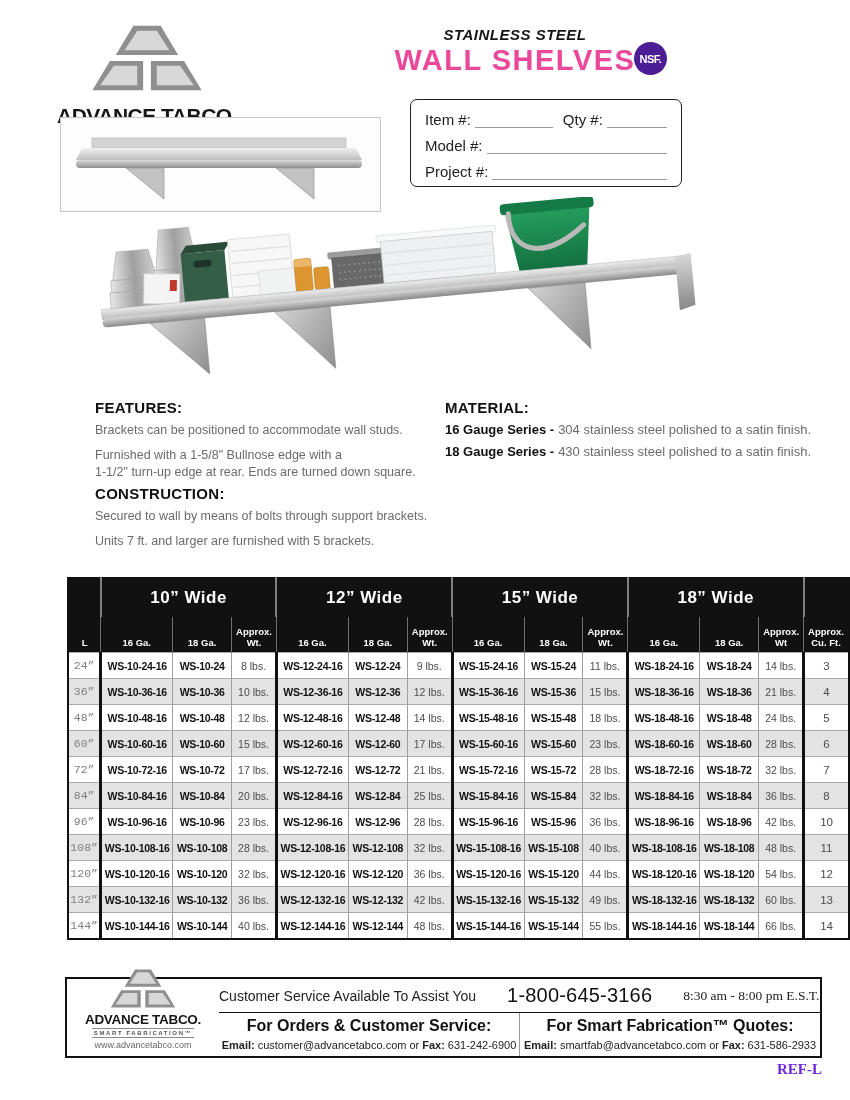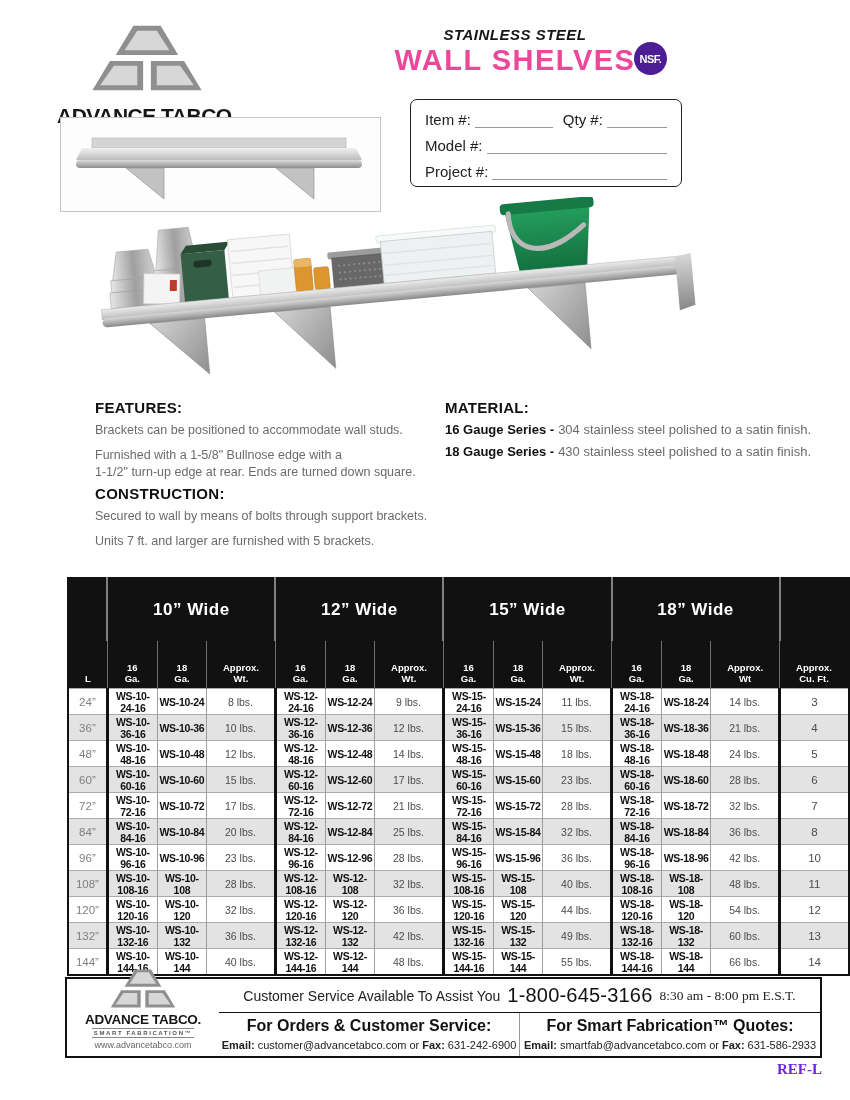--- a/index.html
+++ b/index.html
@@ -35,45 +35,45 @@
   .section{position:absolute;}
   .sec-heading{font-size:15px;font-weight:800;letter-spacing:0.3px;color:#111;margin-bottom:6px;}
   .sec-text{font-size:12.5px;color:#6b6b6b;line-height:1.3;}
   .sec-text .para{margin-bottom:9px;}
   .mat-line{font-size:13px;margin-bottom:7px;color:#6b6b6b;}
   .mat-label{font-weight:700;color:#111;margin-right:4px;}
 
   
   .spec-table{position:absolute;left:67px;top:577px;border-collapse:collapse;table-layout:fixed;
               border:2.5px solid #111;}
-  .spec-table th{background:#111;color:#fff;padding:16px;}
+  .spec-table th{background:#111;color:#fff;padding:4px;}
   .spec-table .gtitle{font-size:17px;font-weight:800;letter-spacing:0.5px;height:30px;border-left:2px solid #808080;}
   .spec-table .blank-th{border-left:2px solid #808080;}
   .spec-table .blank-th:first-child{border-left:none;}
   .spec-table .sub-th{font-size:9.5px;font-weight:700;height:27px;vertical-align:bottom;
                       padding-bottom:4px;white-space:pre-line;line-height:1.1;border-left:1px solid #6f6f6f;}
   .spec-table td{text-align:center;padding:0;height:25px;border-top:1px solid #ababab;}
   .spec-table tr.alt td{background:#e3e3e3;}
-  .spec-table td.l{color:#7f7f7f;font-size:11.5px;border-right:3px solid #111;}
+  .spec-table td.l{color:#7f7f7f;font-size:11.5px;border-right:3px solid #111;font-family:Liberation Mono, monospace;}
   .spec-table td.model{font-weight:700;font-size:10.5px;letter-spacing:-0.3px;color:#111;}
   .spec-table td.gs{border-left:3px solid #111;}
   .spec-table td.in{border-left:1px solid #9f9f9f;}
   .spec-table td.wt{color:#4c4c4c;font-size:10.5px;}
   .spec-table td.cf{color:#4c4c4c;font-size:11.5px;border-left:3px solid #111;}
 
   
   .footer{position:absolute;left:65px;top:977px;width:757px;height:81px;border:2px solid #111;
           box-sizing:border-box;display:flex;}
   .f-logo{width:152px;display:flex;flex-direction:column;align-items:center;justify-content:flex-start;position:relative;}
   .f-logo svg{margin-top:-13px;}
   .f-logo-name{font-size:13.5px;font-weight:800;letter-spacing:-0.3px;color:#161616;}
   .f-logo-tag{font-size:6px;font-weight:700;letter-spacing:1.6px;color:#555;border-top:1px solid #888;border-bottom:1px solid #888;padding:1px 2px;margin-top:1px;}
   .f-web{font-size:9px;color:#666;margin-top:2px;}
   .f-right{flex:1;display:flex;flex-direction:column;}
-  .f-service{height:33px;display:flex;align-items:center;justify-content:center;border-bottom:1.6px solid #111;}
+  .f-service{height:33px;display:flex;align-items:center;justify-content:flex-start;border-bottom:1.6px solid #111;gap:24px;}
   .f-service .pfx{font-size:14px;color:#222;margin-right:7px;}
   .f-service .phone{font-size:20px;color:#111;margin-right:7px;letter-spacing:0.2px;}
   .f-service .hrs{font-size:13.5px;color:#222;font-family:Liberation Serif, serif;}
   .f-cols{flex:1;display:flex;}
   .f-col{flex:1;text-align:center;padding-top:4px;}
   .f-col + .f-col{border-left:1.5px solid #9a9a9a;}
   .f-col-heading{font-size:16px;font-weight:700;color:#111;margin-bottom:4px;}
   .f-col-detail{font-size:11px;color:#222;}
   .f-col-detail .b{font-weight:700;}
   .f-col-detail span{margin:0 1.5px;}

